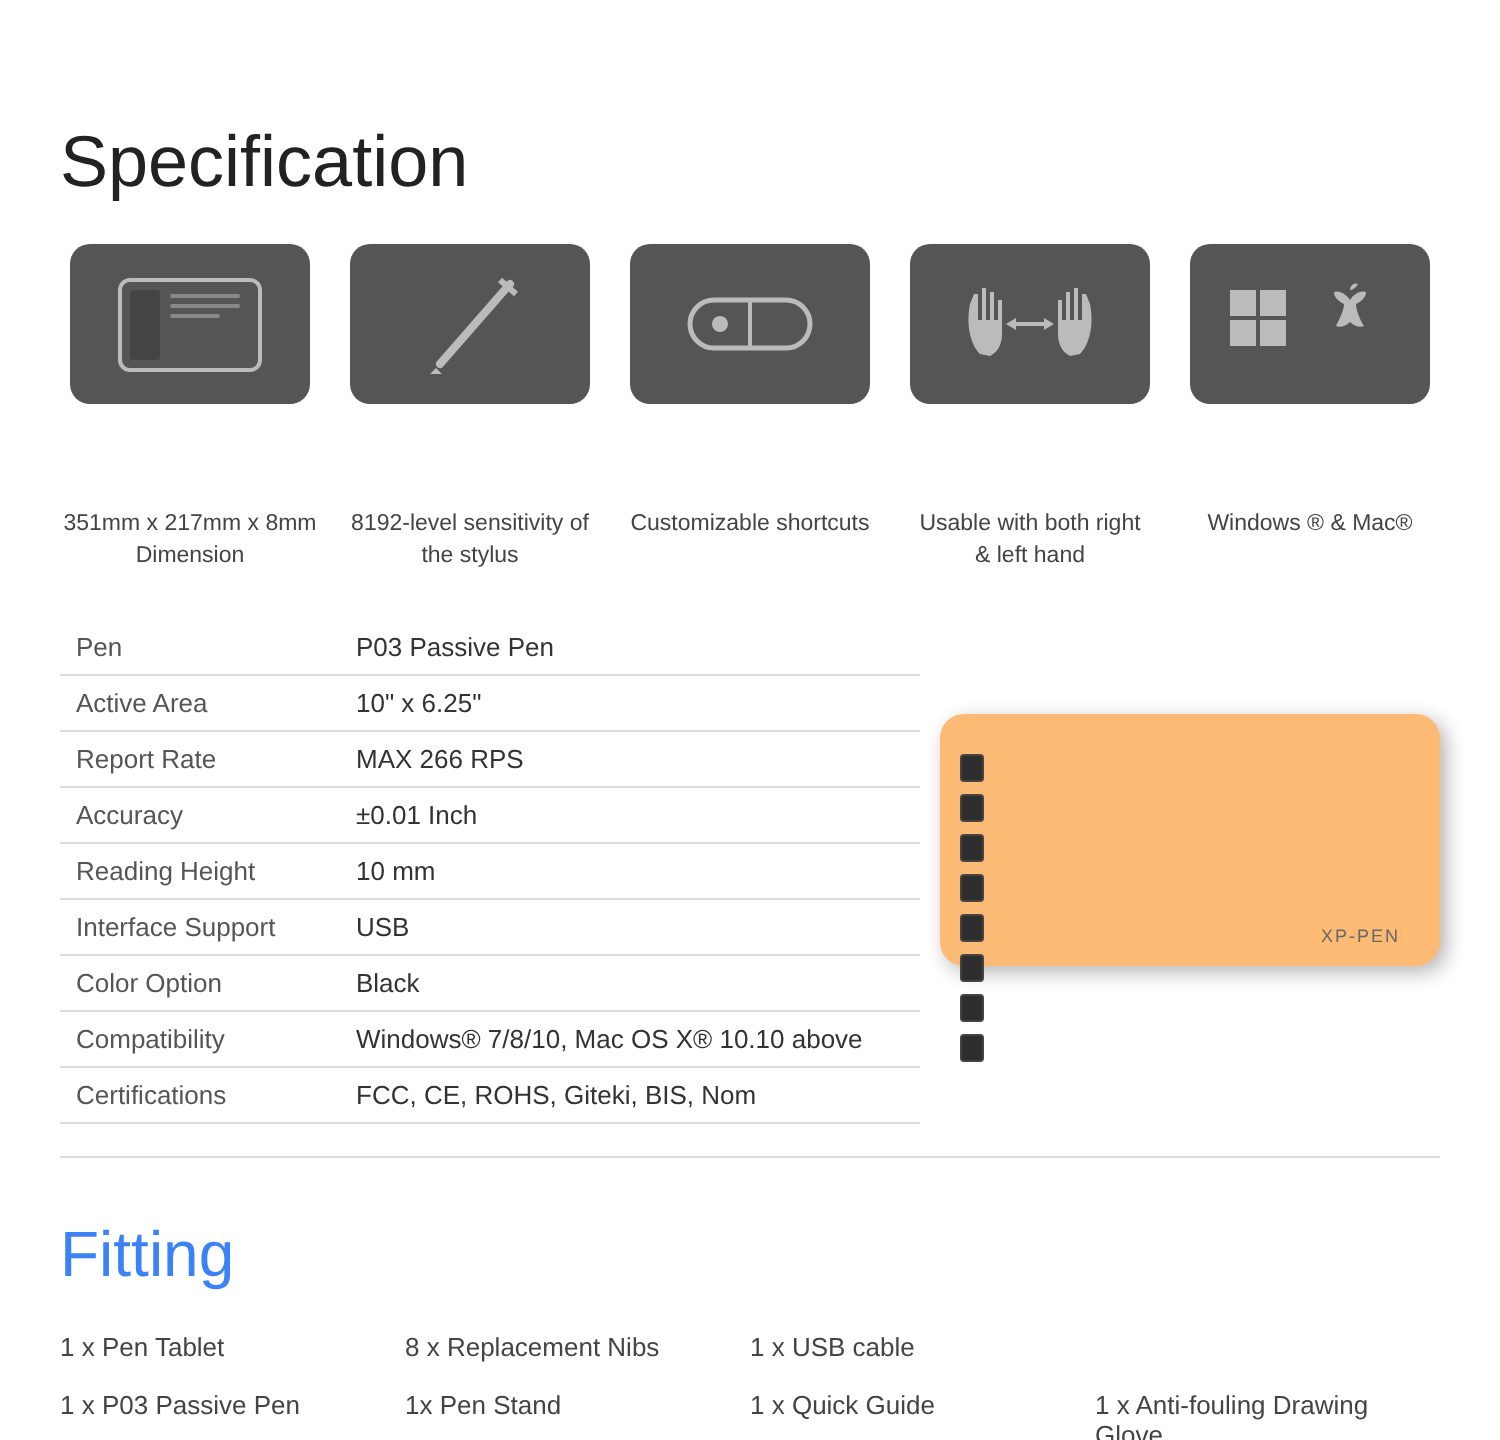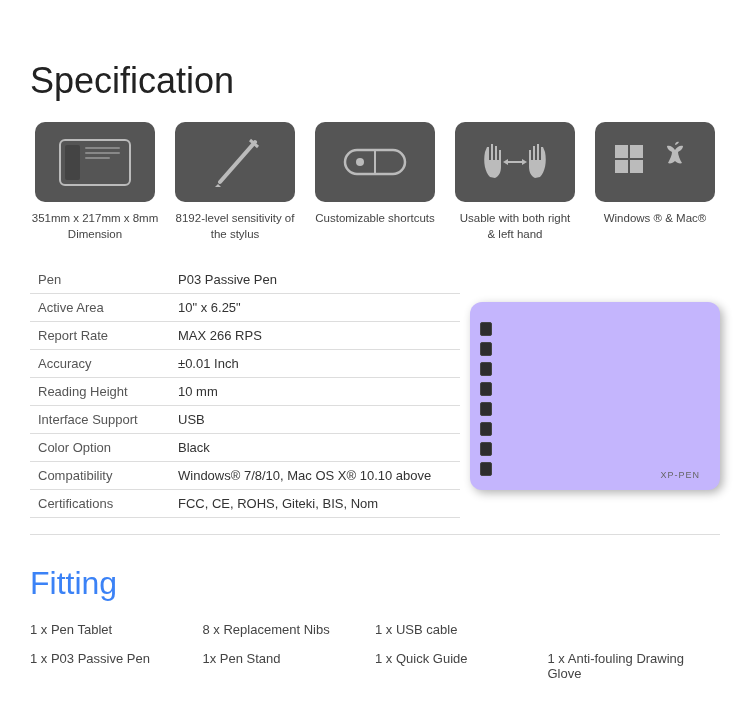--- a/index.html
+++ b/index.html
@@ -29,20 +29,21 @@
       gap: 10px;
       margin-bottom: 24px;
       align-items: flex-start;
     }
     .icon-item {
       display: flex;
       flex-direction: column;
       align-items: center;
       width: 130px;
       text-align: center;
+      gap: 44px;
     }
     .icon-box {
       width: 120px;
       height: 80px;
       background: #555;
       border-radius: 10px;
       display: flex;
       align-items: center;
       justify-content: center;
       margin-bottom: 8px;
@@ -87,25 +88,25 @@
       justify-content: center;
       padding-left: 10px;
     }
     .tablet-render {
       position: relative;
       width: 270px;
       height: 180px;
     }
     .tablet-body {
       width: 250px;
-      height: 188px;
-      background: #c4b5fd;
+      height: 126px;
+      background: #fdba74;
       border-radius: 12px;
       position: absolute;
-      top: 0;
+      top: 11px;
       left: 0;
       box-shadow: 3px 3px 10px rgba(0,0,0,0.3);
     }
     .tablet-buttons {
       position: absolute;
       left: 10px;
       top: 20px;
       display: flex;
       flex-direction: column;
       gap: 6px;

